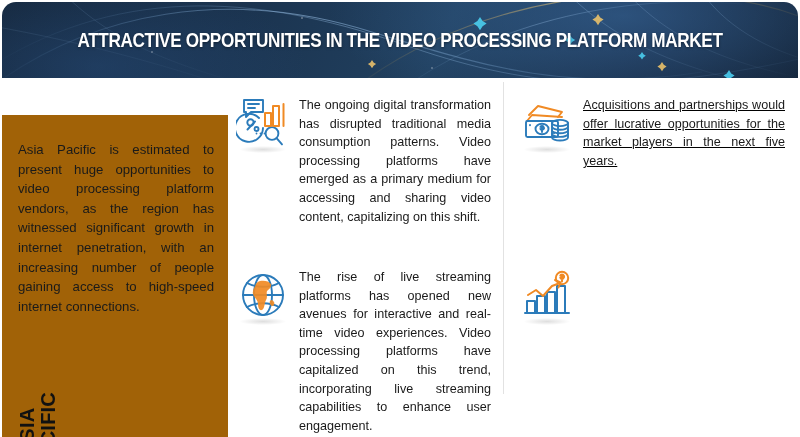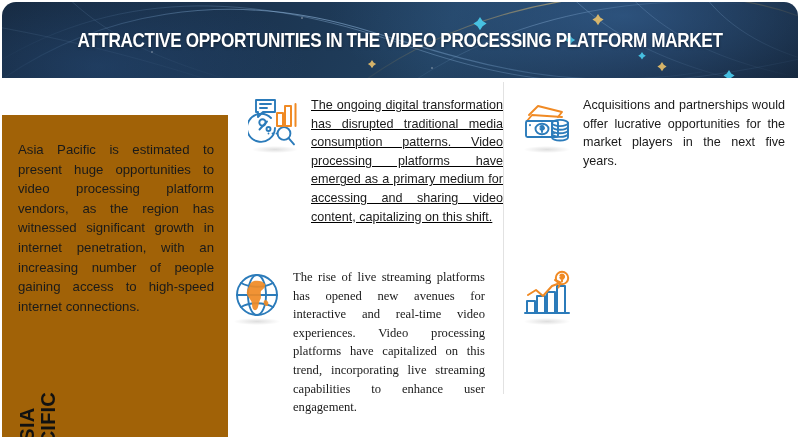--- a/index.html
+++ b/index.html
@@ -116,23 +116,23 @@
     border-radius:50%;
     background:radial-gradient(ellipse at center, rgba(0,0,0,0.13) 0%, rgba(0,0,0,0) 72%);
   }
   .block-text{
     font-size:12.6px;
     line-height:18.6px;
     color:#1a1a1a;
     text-align:justify;
     text-justify:inter-word;
   }
-  .block-1{left:20px;  top:18px;  width:258px;text-decoration:underline;}
-  .block-2{left:292px;top:18px;  width:268px;}
-  .block-3{left:2px;  top:190px; width:258px;font-family:Liberation Serif, serif;}
+  .block-1{left:8px;  top:18px;  width:258px;}
+  .block-2{left:292px;top:18px;  width:268px;text-decoration:underline;}
+  .block-3{left:8px;  top:190px; width:258px;}
   .block-4{left:292px;top:190px; width:268px;}
   .block-1 .block-text{width:192px;}
   .block-2 .block-text{width:202px;}
   .block-3 .block-text{width:192px;}
   .block-4 .block-text{width:202px;}
 </style>
 </head>
 <body>
 
 <div class="infographic">

